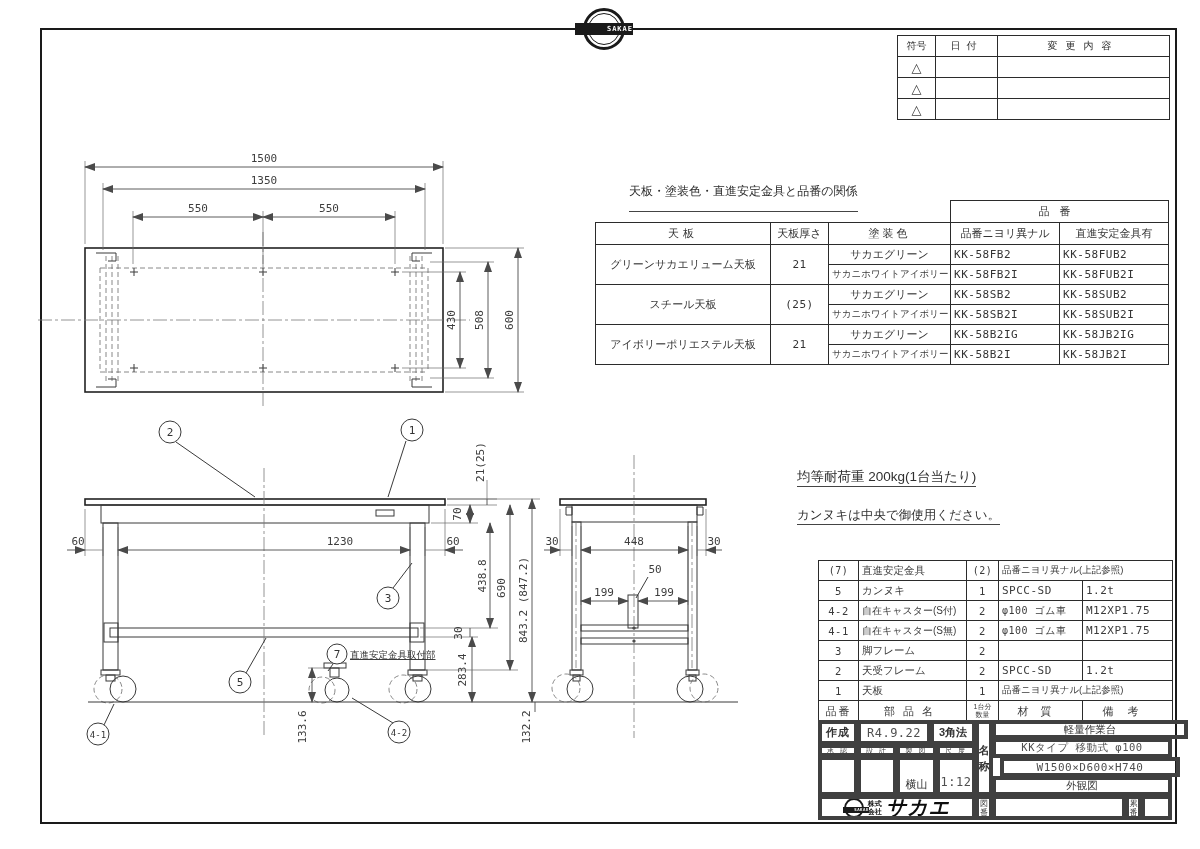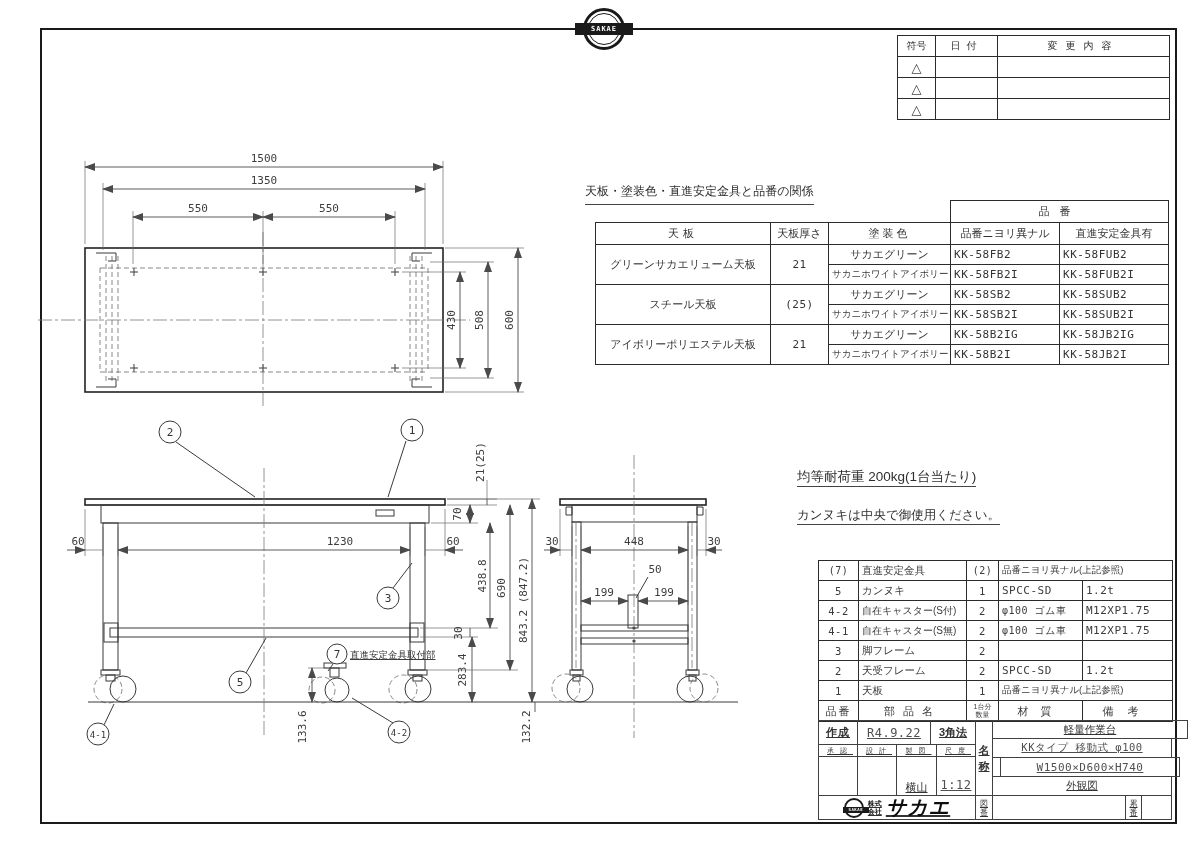--- a/index.html
+++ b/index.html
@@ -4,39 +4,39 @@
 <style>
   html,body{margin:0;padding:0;background:#fff;}
   #sheet{position:relative;width:1200px;height:849px;background:#fff;overflow:hidden;
          font-family:"Liberation Sans","DejaVu Sans",sans-serif;color:#333;}
   .abs{position:absolute;}
   
   #frame{left:40px;top:28px;width:1133px;height:792px;border:2px solid #1a1a1a;}
   
   .seal{border-radius:50%;border:3px solid #1a1a1a;box-sizing:border-box;background:#fff;}
   .seal .inner{position:absolute;inset:2px;border:1px solid #1a1a1a;border-radius:50%;}
-  .seal-band{background:#1a1a1a;color:#fff;display:flex;align-items:center;justify-content:center;
+  .seal-band{background:#1a1a1a;color:#fff;display:flex;align-items:center;justify-content:flex-end;
              font-weight:bold;font-family:"DejaVu Sans Mono",monospace;}
   
   table{border-collapse:collapse;table-layout:fixed;}
   td{border:1px solid #2b2b2b;padding:0 3px;overflow:hidden;white-space:nowrap;}
   .cen{text-align:center;}
   .ghost{border:none !important;}
   .pn{font-family:"DejaVu Sans Mono",monospace;font-size:12px;color:#4f4f4f;letter-spacing:0.5px;}
   .small{font-size:10px;color:#3c3c3c;}
   
   #revtbl td{height:20px;font-size:10px;color:#2e2e2e;}
   
   #reltbl td{font-size:11px;color:#333;}
   #reltbl .hdr{letter-spacing:4px;text-align:center;}
   
   #partstbl td{height:19px;font-size:10.5px;color:#3a3a3a;}
   
-  .tb-cell{position:absolute;box-sizing:border-box;border:1px solid #404040;
-           display:flex;align-items:center;justify-content:center;overflow:hidden;text-decoration:underline;}
+  .tb-cell{position:absolute;box-sizing:border-box;border:4px solid #404040;
+           display:flex;align-items:center;justify-content:center;overflow:hidden;}
   .vtext{display:flex;flex-direction:column;align-items:center;justify-content:center;line-height:1.5;}
   .note-line{display:inline-block;border-bottom:1px solid #444;color:#2f2f2f;}
   
   .ln{stroke:#3a3a3a;stroke-width:1;fill:none;}
   .lnb{stroke:#222;stroke-width:1.6;fill:none;}
   .dsh{stroke:#6a6a6a;stroke-width:0.8;fill:none;stroke-dasharray:5 3;}
   .cl{stroke:#7a7a7a;stroke-width:0.8;fill:none;stroke-dasharray:14 3 3 3;}
   .dim{stroke:#4a4a4a;stroke-width:0.9;fill:none;}
   .ext{stroke:#6a6a6a;stroke-width:0.7;fill:none;}
   .dt{font-size:11px;fill:#3d3d3d;font-family:"DejaVu Sans Mono",monospace;}
@@ -80,21 +80,21 @@
           <td></td>
         </tr>
     <tr>
           <td class="cen" style="font-size:13px;color:#444;">△</td>
           <td></td>
           <td></td>
         </tr>
   </tbody>
     </table>
 
-  <div class="abs" style="left:585px;top:183px;font-size:12px;color:#2c2c2c;border-bottom:1px solid #444;padding-bottom:4px;">天板・塗装色・直進安定金具と品番の関係</div>
+  <div class="abs" style="left:629px;top:183px;font-size:12px;color:#2c2c2c;border-bottom:1px solid #444;padding-bottom:11px;">天板・塗装色・直進安定金具と品番の関係</div>
 
   <table id="reltbl" class="abs" style="left:595px;top:200px;width:573px;">
     <colgroup>
         <col style="width:175px">
         <col style="width:58px">
         <col style="width:122px">
         <col style="width:109px">
         <col style="width:109px">
       </colgroup>
     <tbody>

